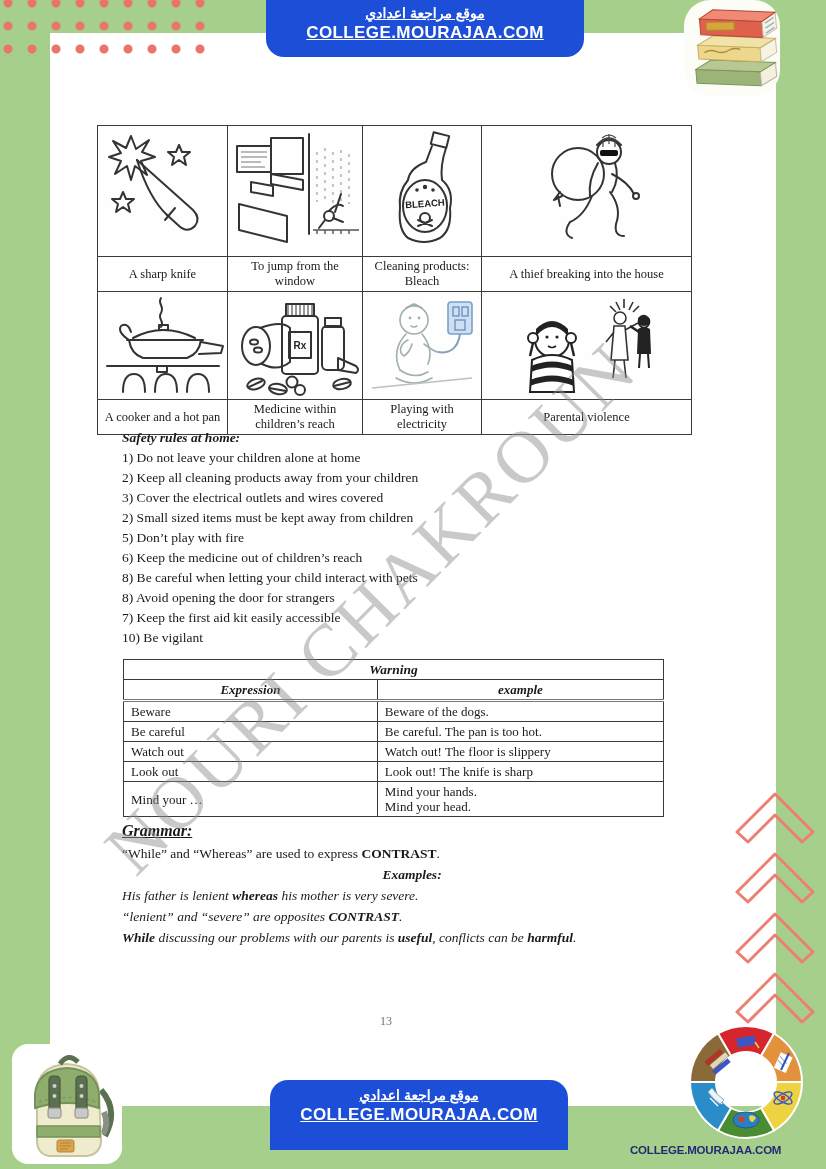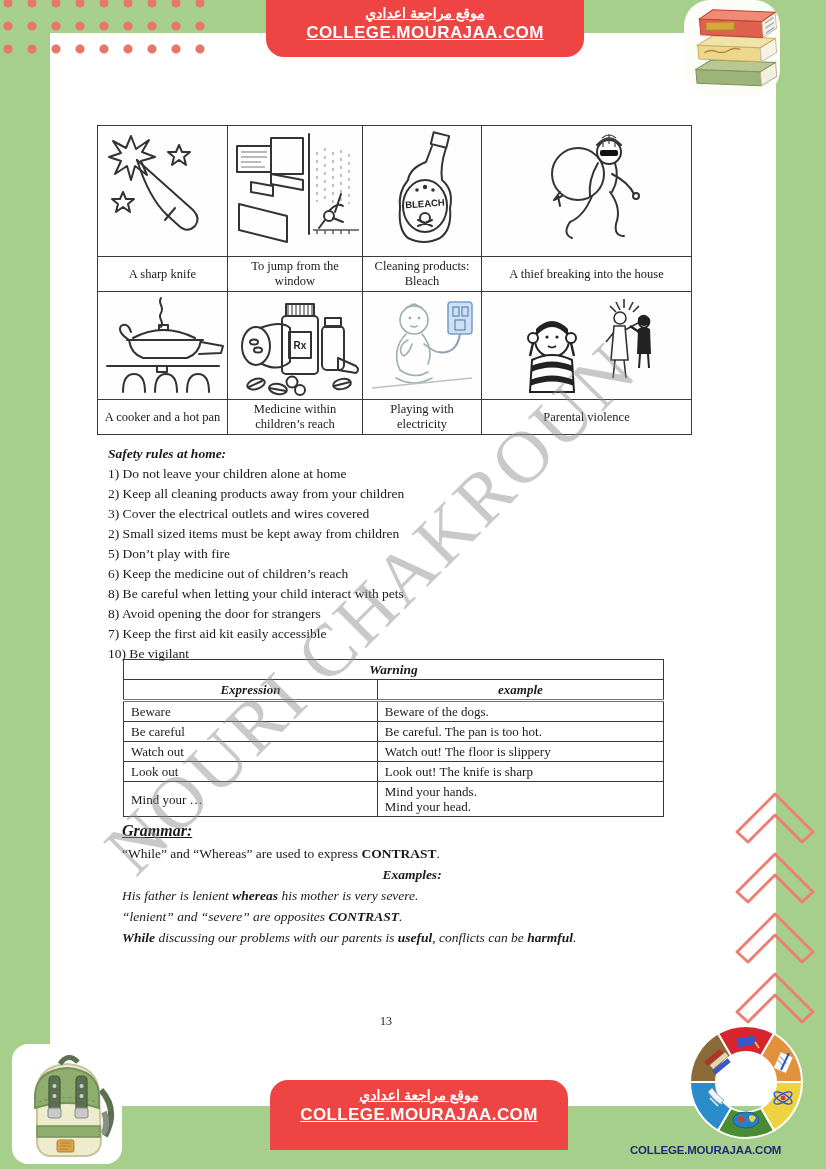--- a/index.html
+++ b/index.html
@@ -9,21 +9,21 @@
   
   .strip{position:absolute;top:0;height:100%;width:50px;background:#a7cf8c;}
   .strip.left{left:0;} .strip.right{right:0;}
   .topbar{position:absolute;left:0;top:0;width:100%;height:33px;background:#a7cf8c;}
   .bottombar{position:absolute;left:0;top:1106px;width:100%;height:63px;background:#a7cf8c;}
   .dots{position:absolute;left:0;top:-5px;width:214px;height:68px;
         background-image:radial-gradient(circle at 8px 8px,#e8746a 4px,rgba(232,116,106,0) 5px);
         background-size:24px 23px;}
 
   
-  .banner{position:absolute;background:#ef4444;color:#fff;text-align:center;
+  .banner{position:absolute;background:#1d4ed8;color:#fff;text-align:center;
           font-family:"Liberation Sans",sans-serif;font-weight:bold;}
   .banner.top{left:266px;top:0;width:318px;height:57px;border-radius:0 0 18px 18px;padding-top:5px;box-sizing:border-box;}
   .banner.bottom{left:270px;top:1080px;width:298px;height:70px;border-radius:18px 18px 0 0;padding-top:7px;box-sizing:border-box;}
   .banner .ar{font-size:14px;text-decoration:underline;display:block;}
   .banner .url{font-size:17px;text-decoration:underline;letter-spacing:.4px;display:block;margin-top:2px;}
 
   .blob{position:absolute;left:684px;top:0;width:96px;height:96px;background:#fdfdf8;border-radius:26px;}
   .books{position:absolute;left:688px;top:4px;transform:rotate(-5deg);}
 
   
@@ -32,41 +32,41 @@
   .hazards td{border:1px solid #3a3a3a;overflow:hidden;text-align:center;vertical-align:middle;background:#fefefe;}
   .hazards tr.imgs1 td{height:128px;}
   .hazards tr.imgs2 td{height:105px;}
   .hazards td.cap{font-size:12.5px;line-height:15px;padding:2px 4px;height:30px;background:#fff;}
   .hazards svg{display:block;margin:0 auto;}
   .lineart{stroke:#333;fill:none;stroke-width:2;stroke-linecap:round;stroke-linejoin:round;}
   .faint{stroke:#9fb0ad;fill:none;stroke-width:1.6;stroke-linecap:round;stroke-linejoin:round;}
   .svgtxt{font-family:"Liberation Sans",sans-serif;font-weight:bold;fill:#222;}
 
   
-  .safety{position:absolute;left:108px;top:428px;width:470px;font-size:13.5px;line-height:20px;margin-top:16px;}
+  .safety{position:absolute;left:122px;top:428px;width:470px;font-size:13.5px;line-height:20px;}
   .safety .title{font-weight:bold;font-style:italic;}
 
   
   .warning{position:absolute;left:123px;top:659px;width:541px;}
   .warning table{border-collapse:collapse;width:100%;table-layout:fixed;}
   .warning td{border:1px solid #3a3a3a;font-size:13px;line-height:15px;padding:2px 7px;}
   .warning .wt-title{text-align:center;font-weight:bold;font-style:italic;font-size:13.5px;margin-top:9px;}
   .warning .wt-col{text-align:center;font-weight:bold;font-style:italic;border-bottom:3px double #777;}
 
   
   .grammar{position:absolute;left:122px;top:823px;width:580px;font-size:13.5px;line-height:15px;}
   .grammar p{margin:0 0 6px 0;}
   .grammar .gtitle{font-size:16px;font-weight:bold;font-style:italic;text-decoration:underline;margin-bottom:8px;}
   .it{font-style:italic;} .b{font-weight:bold;} .bi{font-weight:bold;font-style:italic;text-align:center;}
 
   .watermark{position:absolute;left:4px;top:566px;width:734px;text-align:center;
              font-family:"Liberation Serif",serif;font-size:74px;letter-spacing:3px;
              color:#8f8f8f;opacity:.48;transform:rotate(-45deg);white-space:nowrap;pointer-events:none;}
 
-  .pageno{position:absolute;left:380px;top:1014px;font-size:12px;color:#0f172a;}
+  .pageno{position:absolute;left:380px;top:1014px;font-size:12px;color:#737373;}
 
   .chevrons{position:absolute;left:733px;top:786px;}
   .chevrons svg{display:block;margin-bottom:2px;}
 
   .backpack-card{position:absolute;left:12px;top:1044px;width:110px;height:120px;background:#ffffff;border-radius:16px;}
   .backpack-card svg{display:block;margin:6px auto 0;}
 
   .wheel{position:absolute;left:686px;top:1022px;}
   .wheel-caption{position:absolute;left:630px;top:1144px;width:145px;text-align:center;
                  font-family:"Liberation Sans",sans-serif;font-weight:bold;font-size:11.5px;

